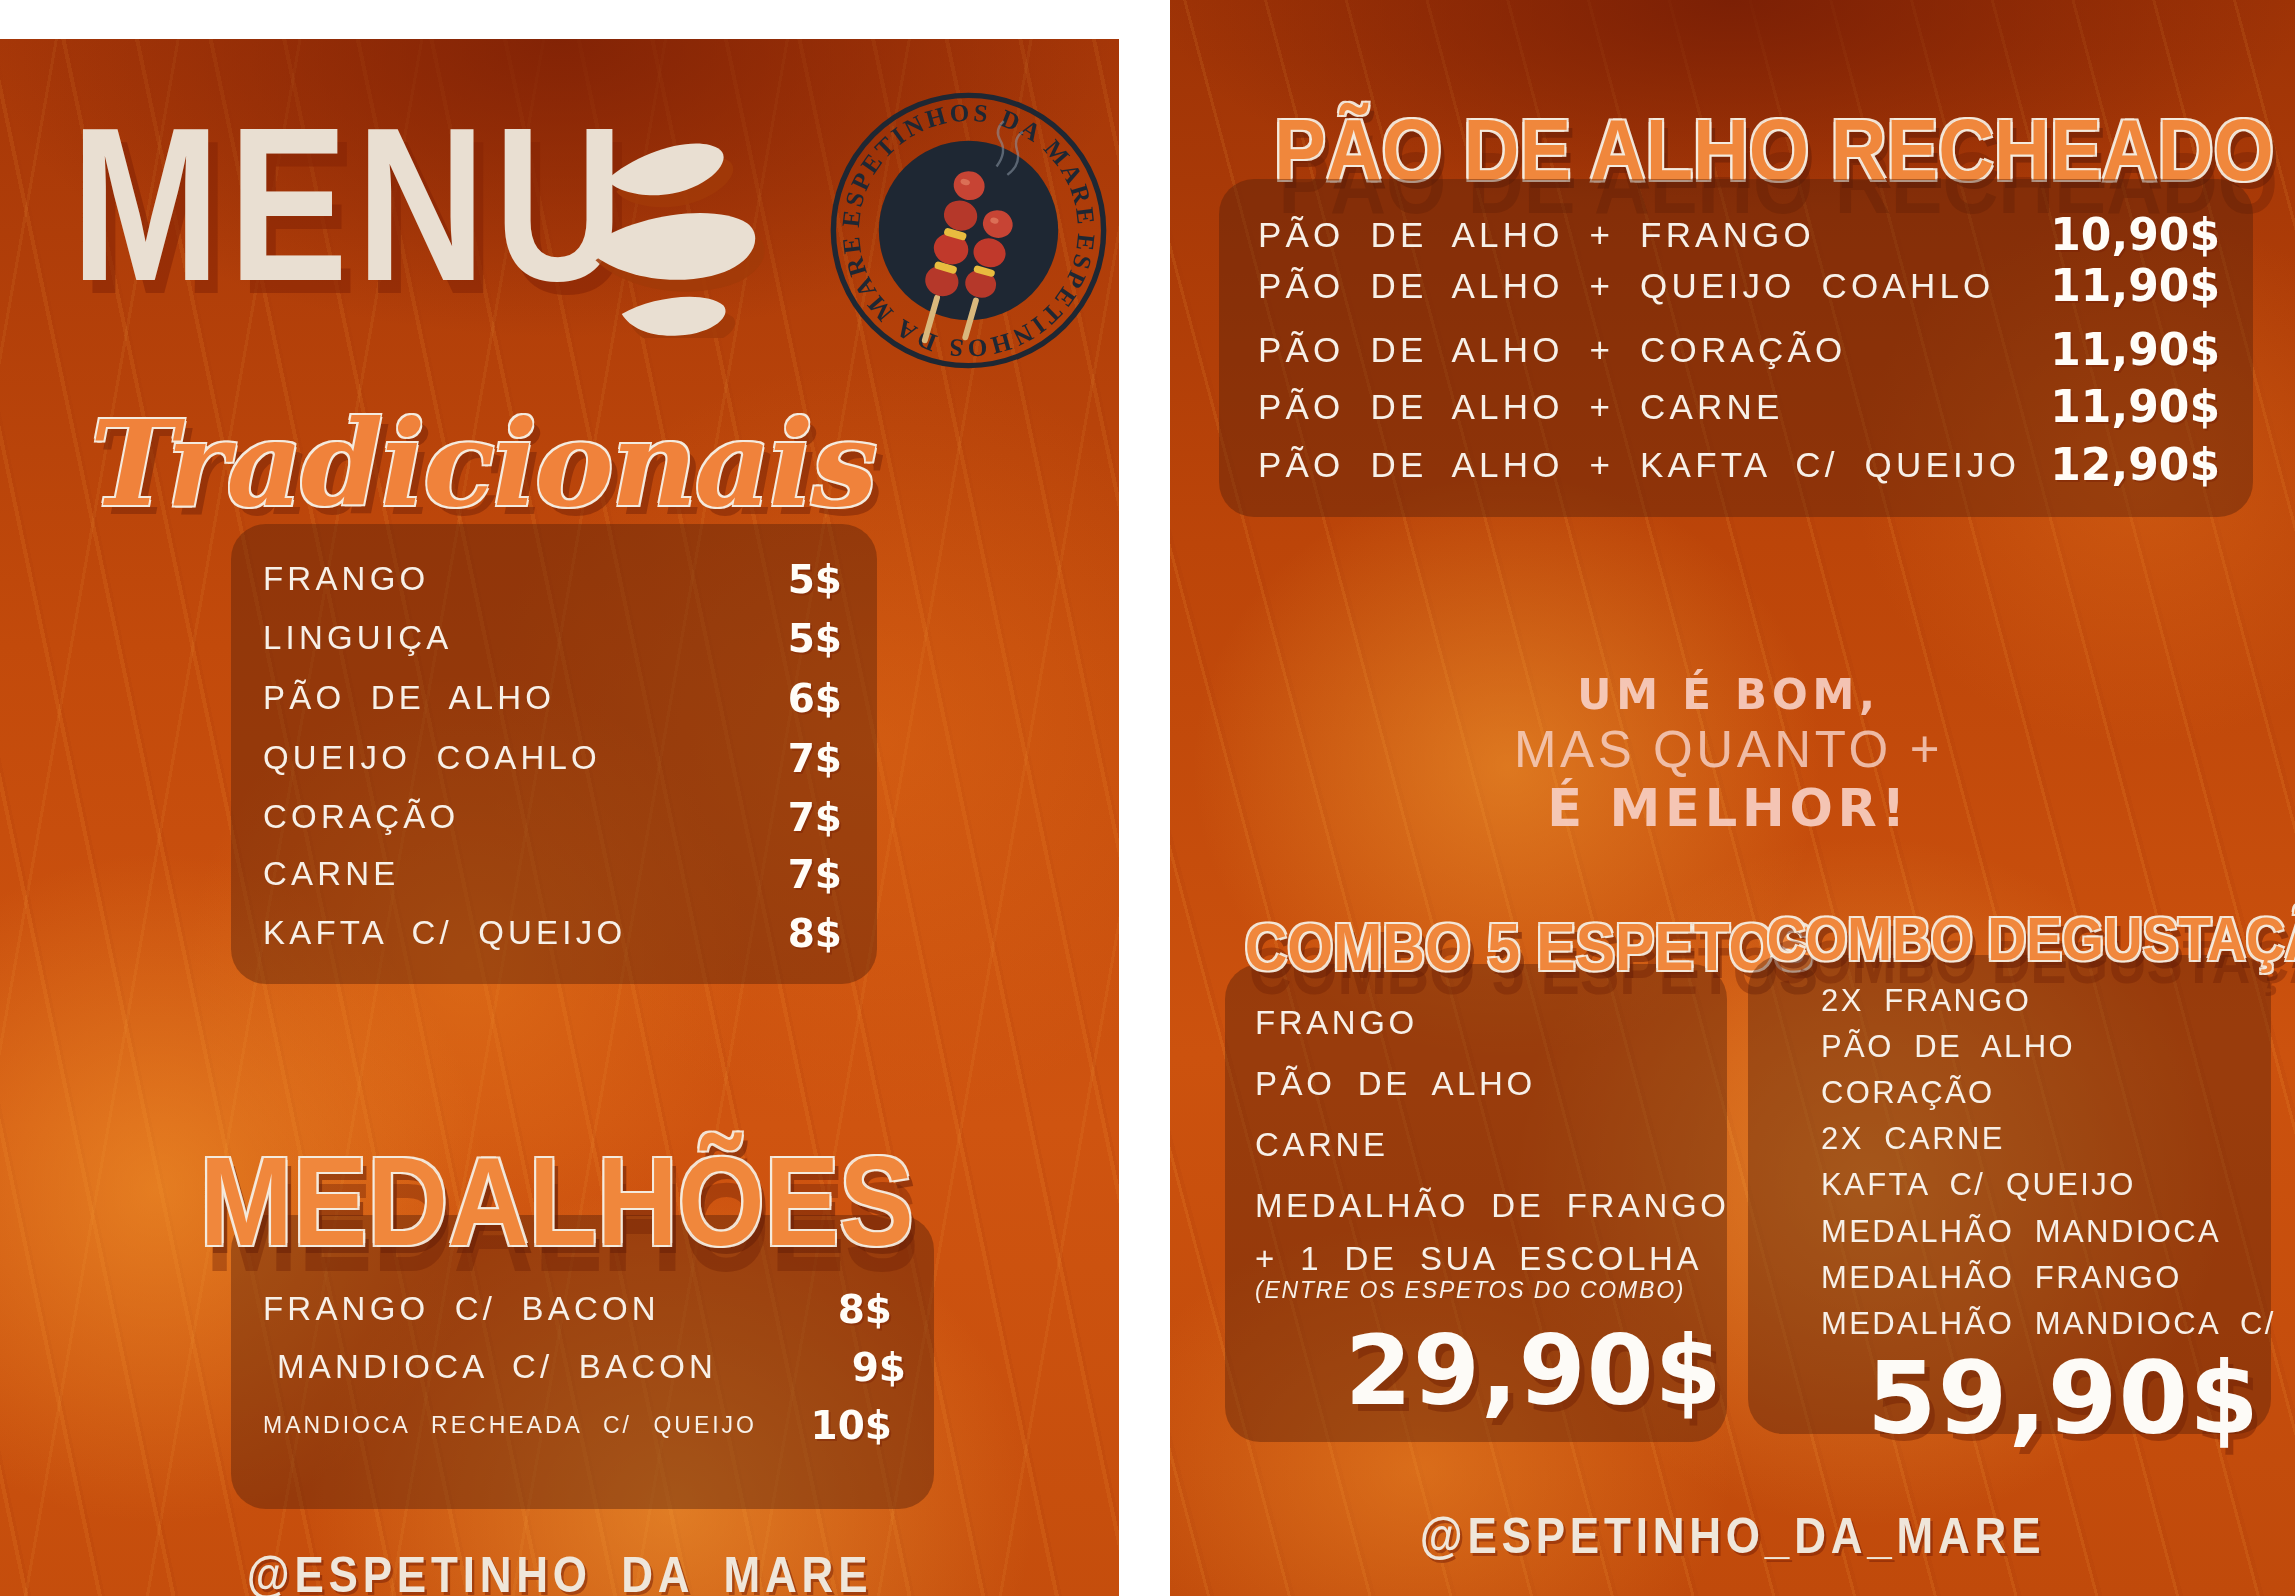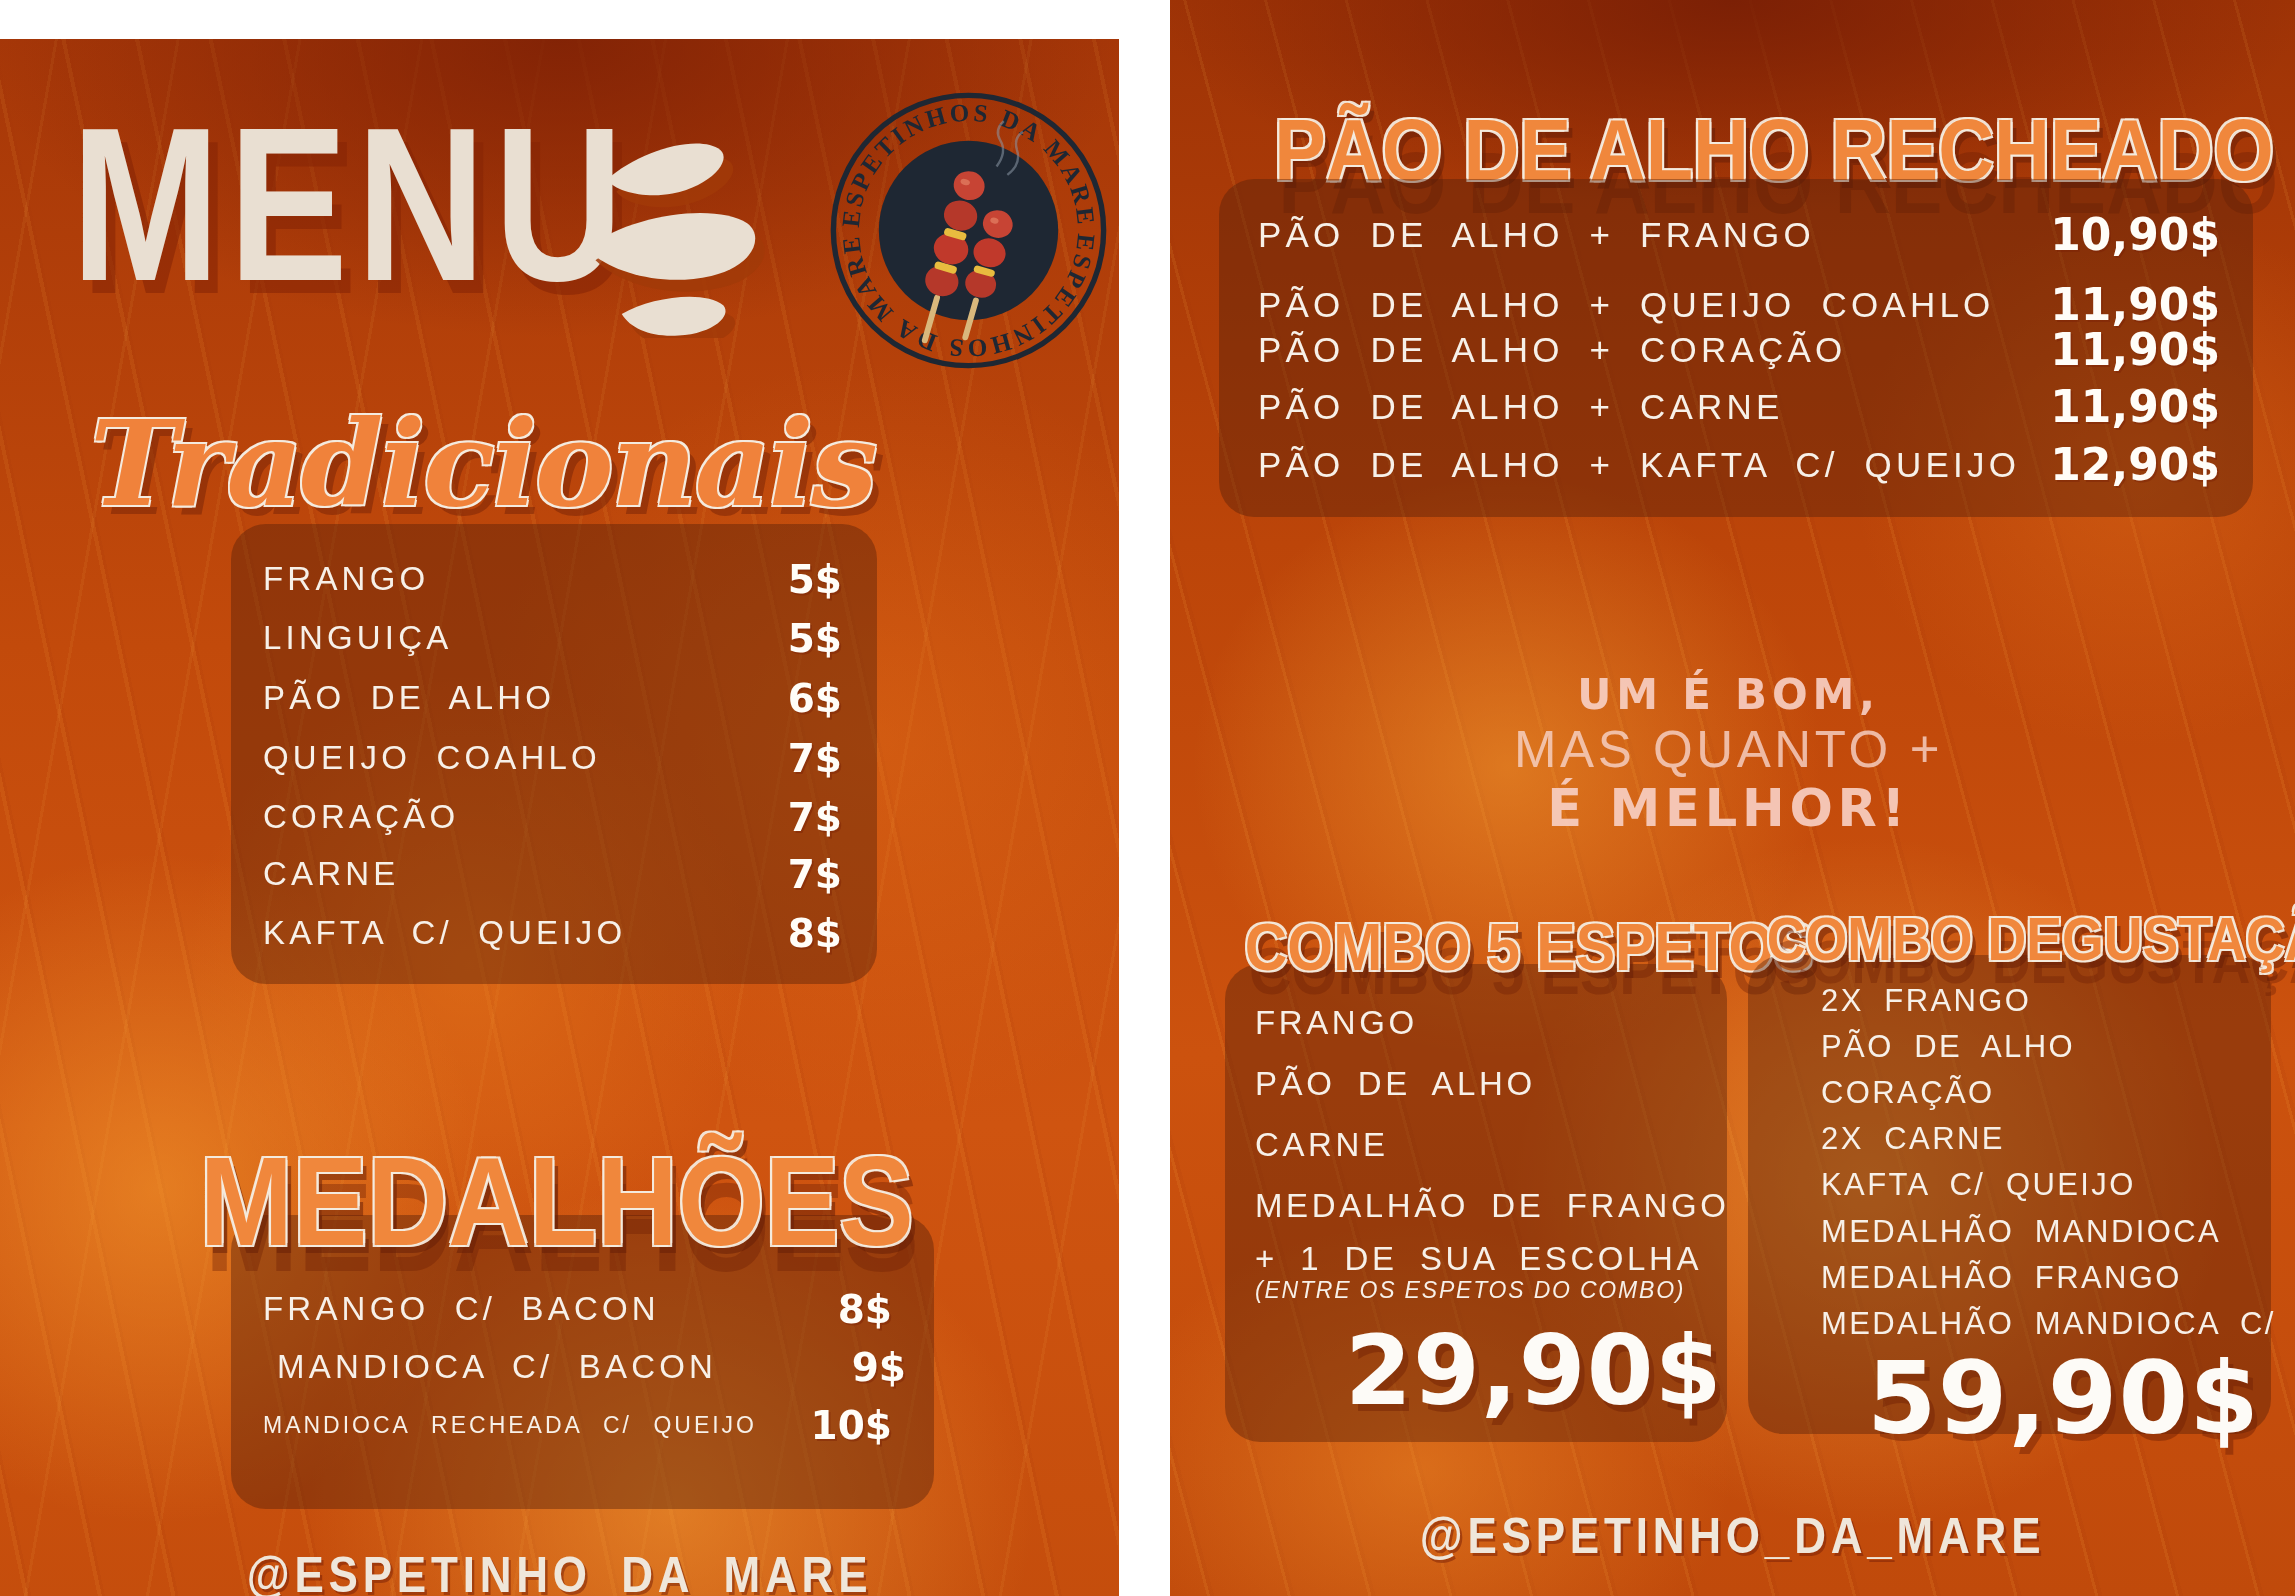--- a/index.html
+++ b/index.html
@@ -202,21 +202,21 @@
         <span class="ghost">PÃO DE ALHO RECHEADO</span>
         <span class="face">PÃO DE ALHO RECHEADO</span>
       </span>
     </div>
     <div class="panel" style="left:49px;top:179px;width:1034px;height:338px"></div>
 
     <div class="row" style="left:88px;top:212px;width:962px;height:45px">
       <span class="item-name" style="font-size:35px">PÃO DE ALHO + FRANGO</span>
       <span class="item-price" style="font-size:44px">10,90$</span>
     </div>
-    <div class="row" style="left:88px;top:282px;width:962px;height:45px">
+    <div class="row" style="left:88px;top:263px;width:962px;height:45px">
       <span class="item-name" style="font-size:35px">PÃO DE ALHO + QUEIJO COAHLO</span>
       <span class="item-price" style="font-size:44px">11,90$</span>
     </div>
     <div class="row" style="left:88px;top:327px;width:962px;height:45px">
       <span class="item-name" style="font-size:35px">PÃO DE ALHO + CORAÇÃO</span>
       <span class="item-price" style="font-size:44px">11,90$</span>
     </div>
     <div class="row" style="left:88px;top:384px;width:962px;height:45px">
       <span class="item-name" style="font-size:35px">PÃO DE ALHO + CARNE</span>
       <span class="item-price" style="font-size:44px">11,90$</span>

